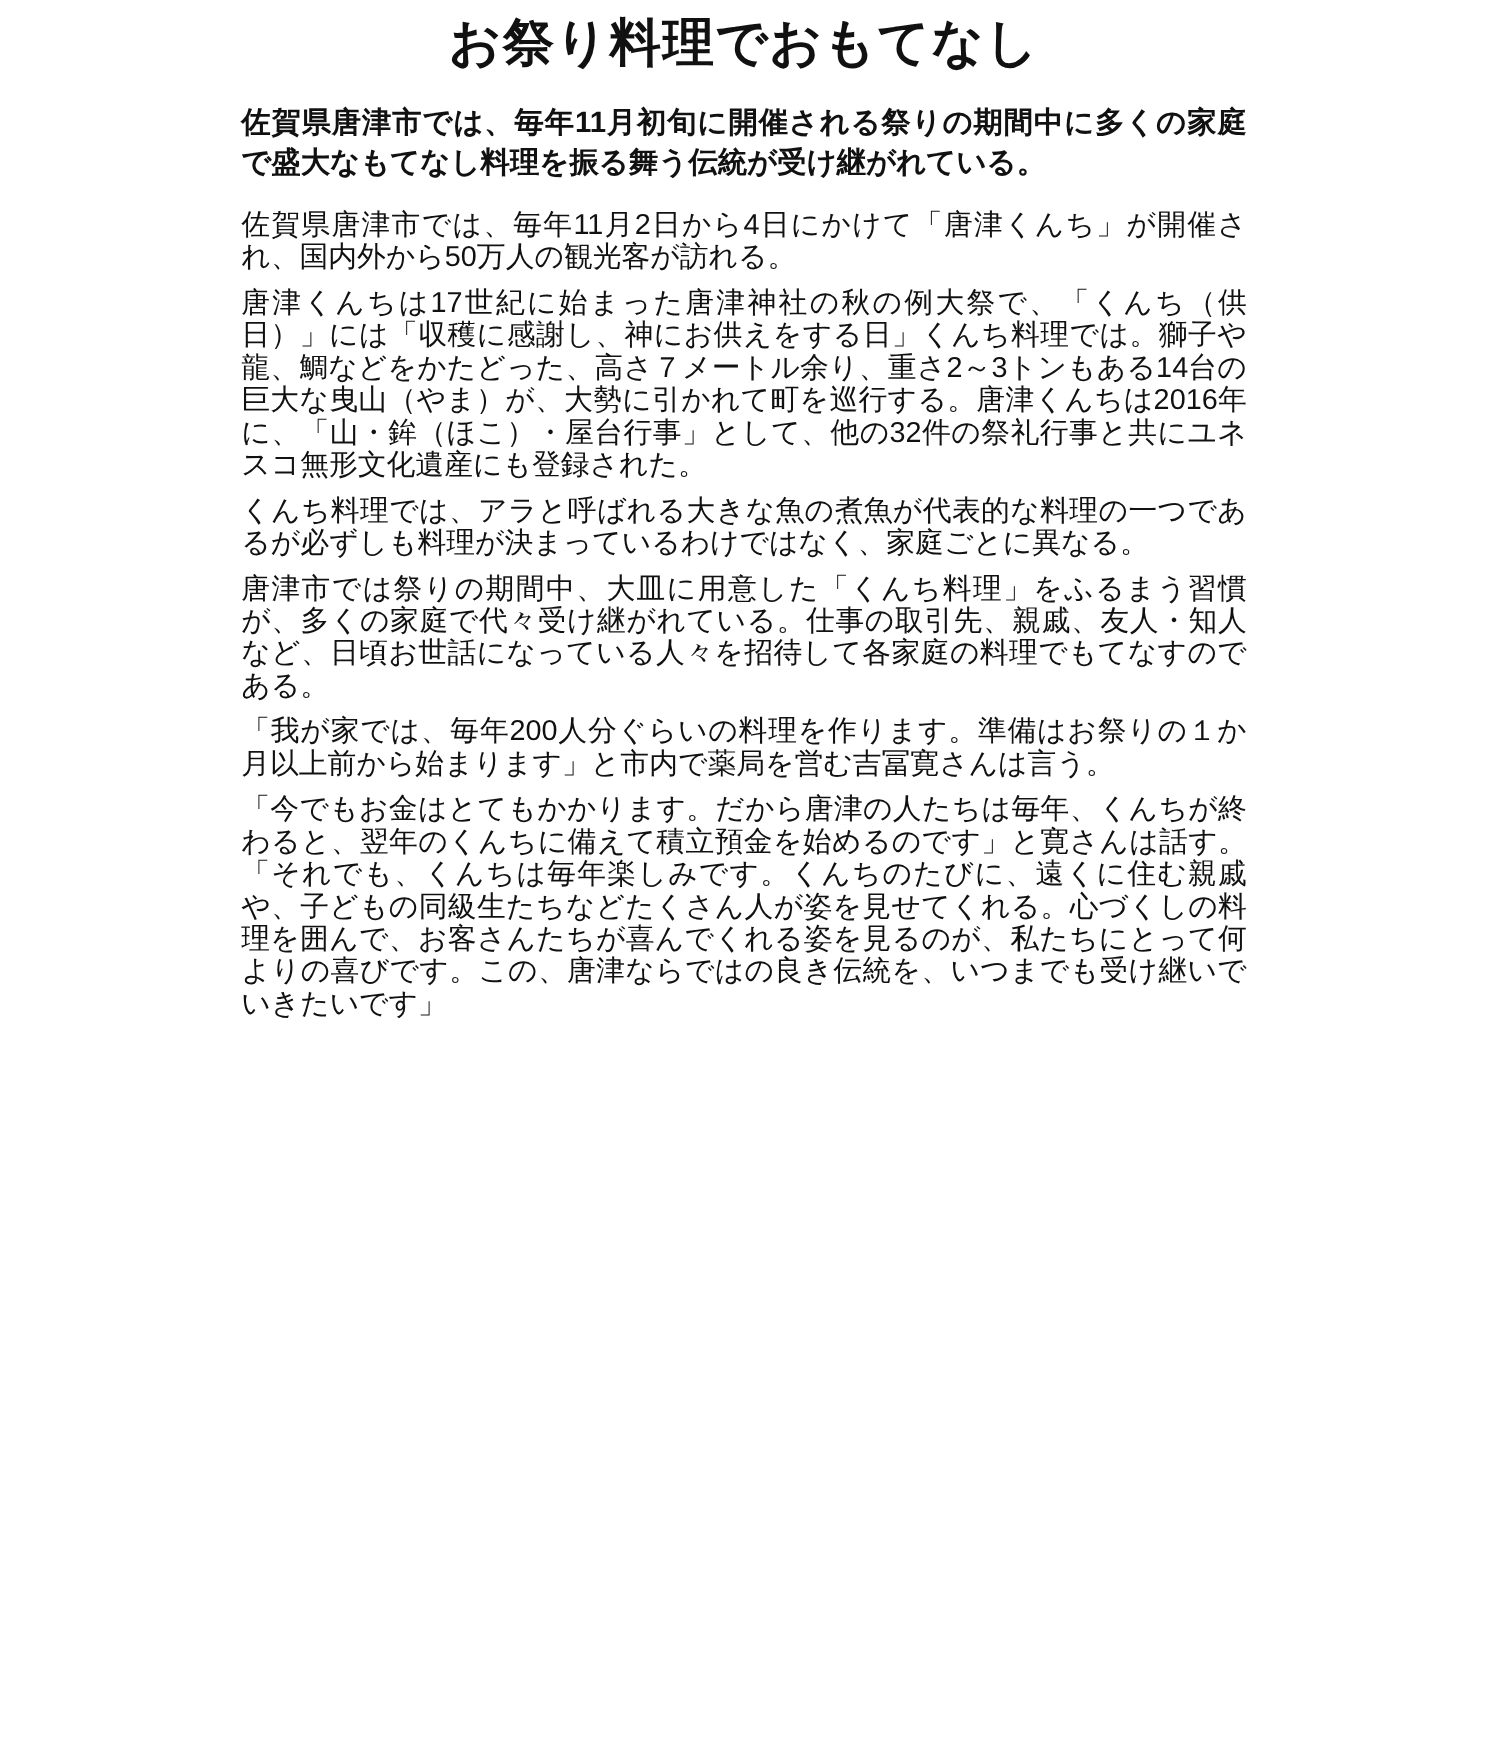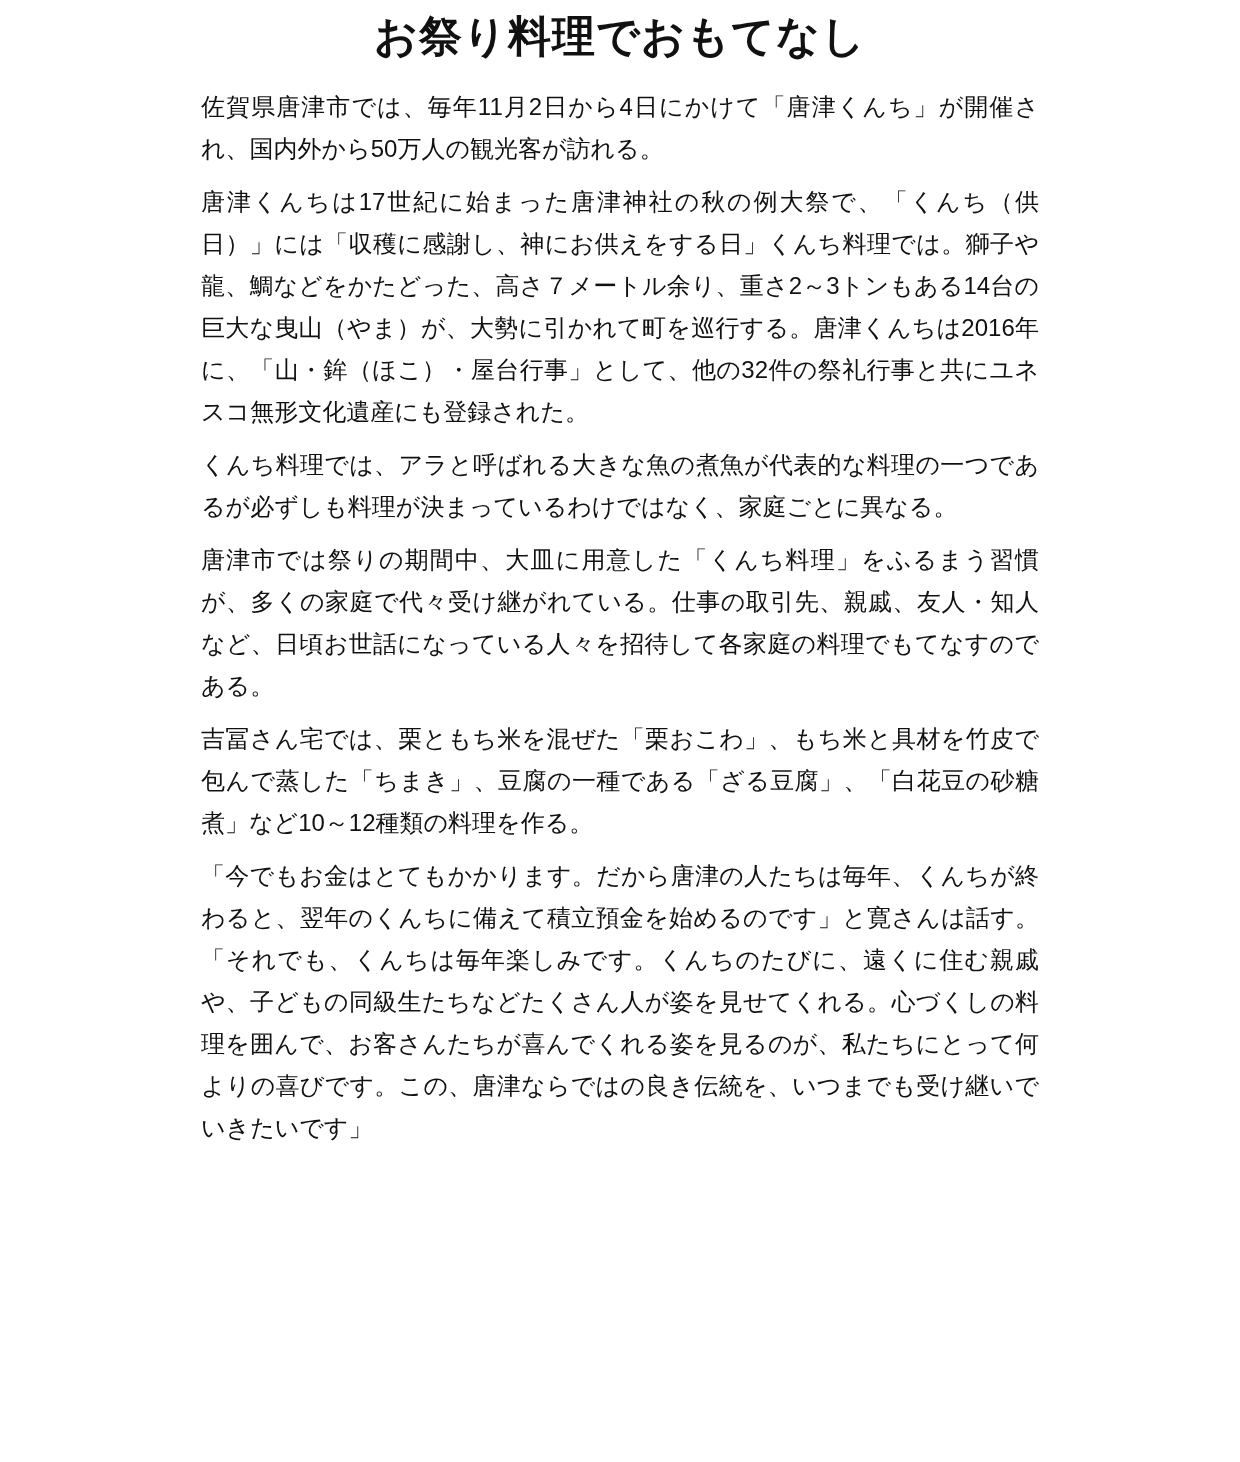--- a/index.html
+++ b/index.html
@@ -32,36 +32,37 @@
   p.lead {
     font-size: 24.5px;
     font-weight: bold;
     line-height: 33px;
     margin: 0 0 22px 0;
     text-align: justify;
   }
   .body p.para {
     font-size: 24px;
     font-weight: normal;
-    line-height: 42px;
+    line-height: 27px;
     margin: 0 0 11px 0;
     text-align: justify;
   }
   .body p.para:last-child {
     margin-bottom: 0;
   }
 </style>
 </head>
 <body>
 
 <div class="page">
   <main class="article">
     <h1 class="title">お祭り料理でおもてなし</h1>
+    <p class="lead">佐賀県唐津市では、毎年11月初旬に開催される祭りの期間中に多くの家庭で盛大なもてなし料理を振る舞う伝統が受け継がれている。</p>
     <div class="body" id="article-body">
         <p class="para">佐賀県唐津市では、毎年11月2日から4日にかけて「唐津くんち」が開催され、国内外から50万人の観光客が訪れる。</p>
         <p class="para">唐津くんちは17世紀に始まった唐津神社の秋の例大祭で、「くんち（供日）」には「収穫に感謝し、神にお供えをする日」くんち料理では。獅子や龍、鯛などをかたどった、高さ７メートル余り、重さ2～3トンもある14台の巨大な曳山（やま）が、大勢に引かれて町を巡行する。唐津くんちは2016年に、「山・鉾（ほこ）・屋台行事」として、他の32件の祭礼行事と共にユネスコ無形文化遺産にも登録された。</p>
         <p class="para">くんち料理では、アラと呼ばれる大きな魚の煮魚が代表的な料理の一つであるが必ずしも料理が決まっているわけではなく、家庭ごとに異なる。</p>
         <p class="para">唐津市では祭りの期間中、大皿に用意した「くんち料理」をふるまう習慣が、多くの家庭で代々受け継がれている。仕事の取引先、親戚、友人・知人など、日頃お世話になっている人々を招待して各家庭の料理でもてなすのである。</p>
-        <p class="para">吉冨さん宅では、栗ともち米を混ぜた「栗おこわ」、もち米と具材を竹皮で包んで蒸した「ちまき」、豆腐の一種である「ざる豆腐」、「白花豆の砂糖煮」など10～12種類の料理を作る。</p>
+        <p class="para">「我が家では、毎年200人分ぐらいの料理を作ります。準備はお祭りの１か月以上前から始まります」と市内で薬局を営む吉冨寛さんは言う。</p>
         <p class="para">「今でもお金はとてもかかります。だから唐津の人たちは毎年、くんちが終わると、翌年のくんちに備えて積立預金を始めるのです」と寛さんは話す。「それでも、くんちは毎年楽しみです。くんちのたびに、遠くに住む親戚や、子どもの同級生たちなどたくさん人が姿を見せてくれる。心づくしの料理を囲んで、お客さんたちが喜んでくれる姿を見るのが、私たちにとって何よりの喜びです。この、唐津ならではの良き伝統を、いつまでも受け継いでいきたいです」</p>
       </div>
   </main>
 </div>
 
 </body></html>

